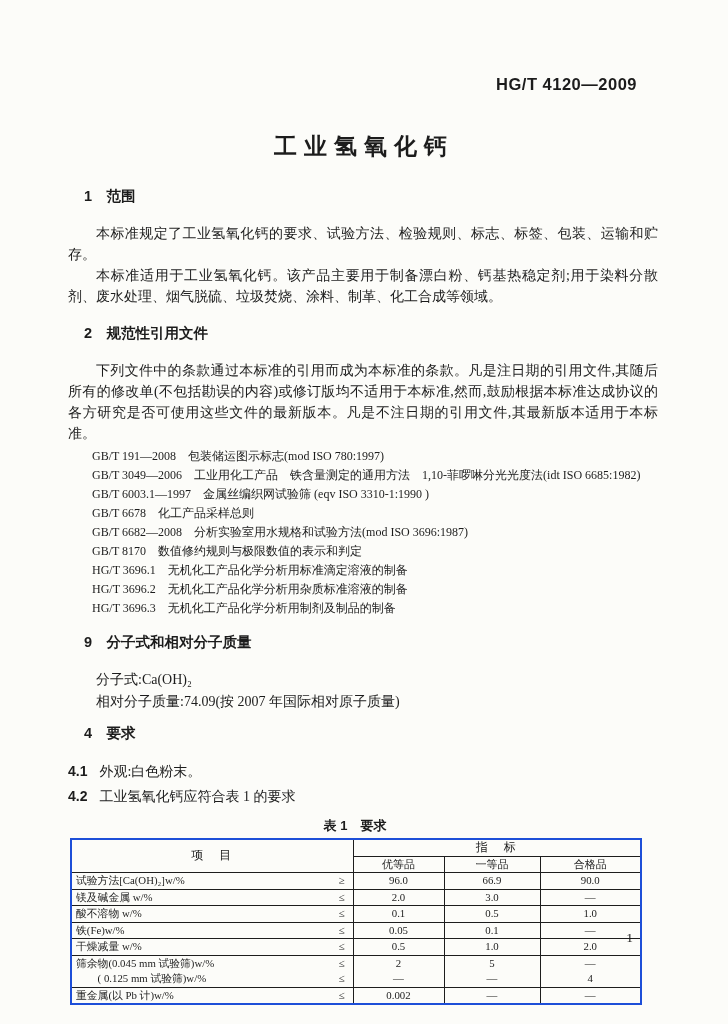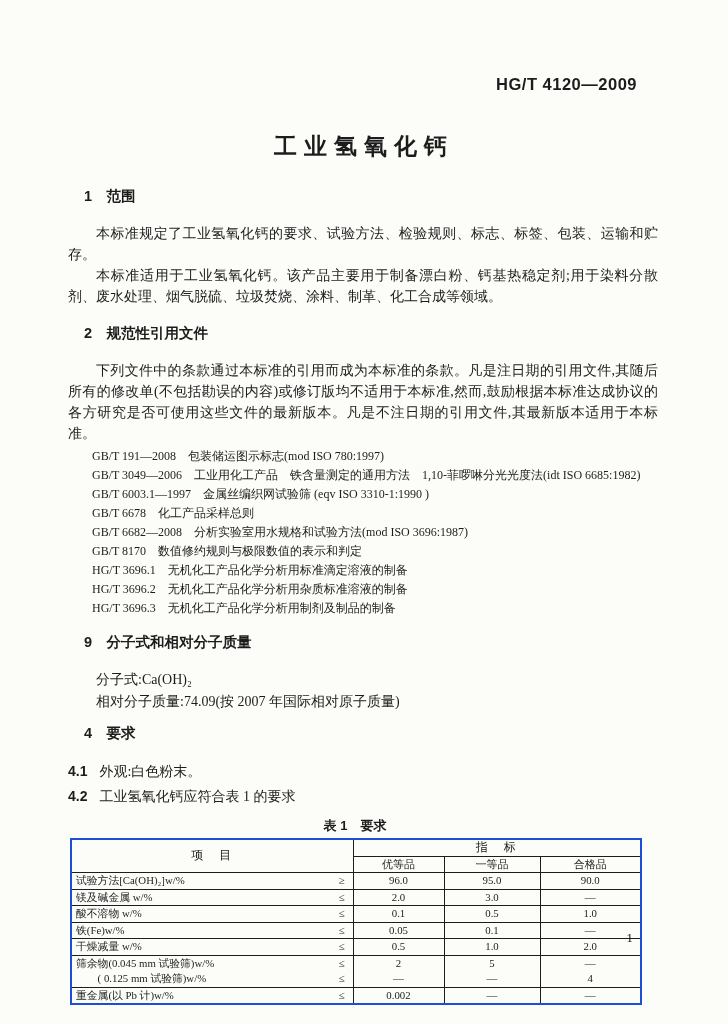--- a/index.html
+++ b/index.html
@@ -182,21 +182,21 @@
       </thead>
       <tbody>
         <tr>
           <td class="label-cell">
               <div class="label-flex">
                 <span>试验方法[Ca(OH)₂]w/%</span>
                 <span class="op">≥</span>
               </div>
             </td>
           <td class="val">96.0</td>
-          <td class="val">95.0</td>
+          <td class="val">66.9</td>
           <td class="val">90.0</td>
         </tr>
         <tr>
           <td class="label-cell">
               <div class="label-flex">
                 <span>镁及碱金属 w/%</span>
                 <span class="op">≤</span>
               </div>
             </td>
           <td class="val">2.0</td>

